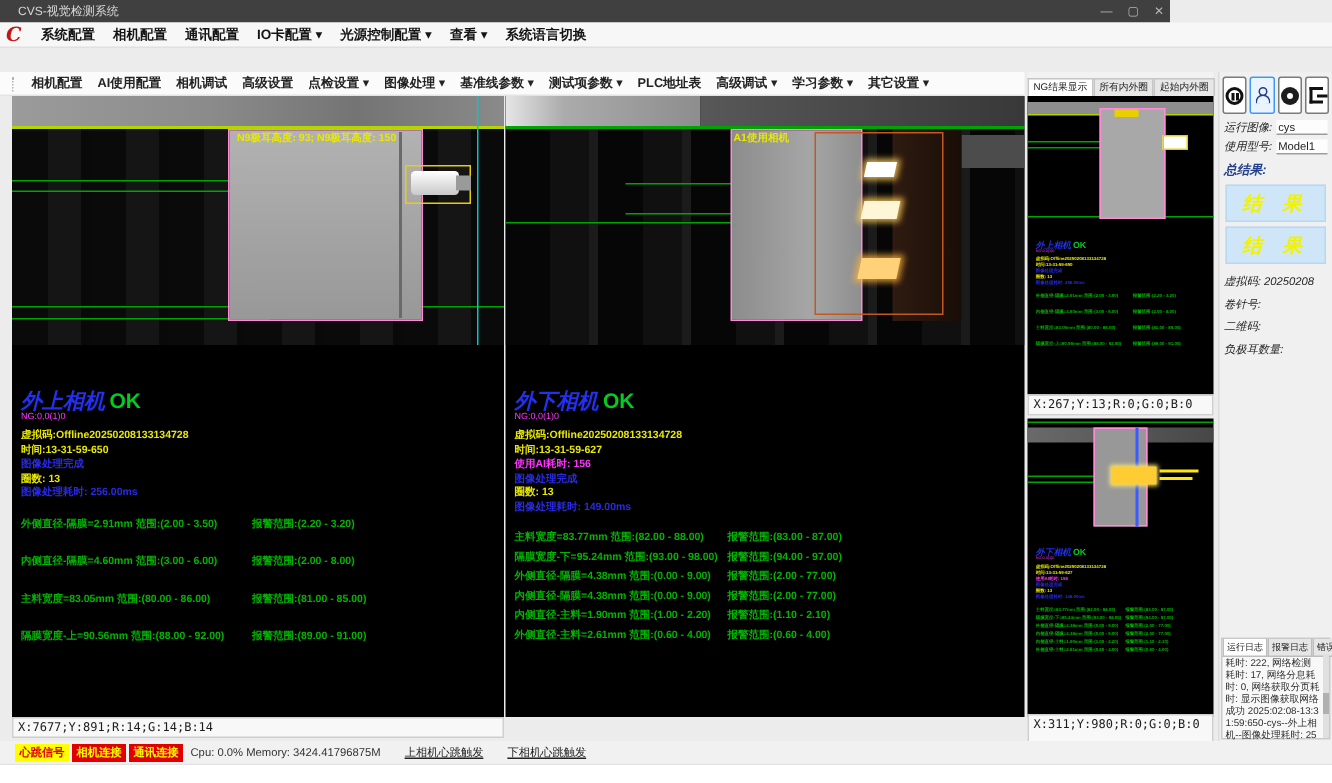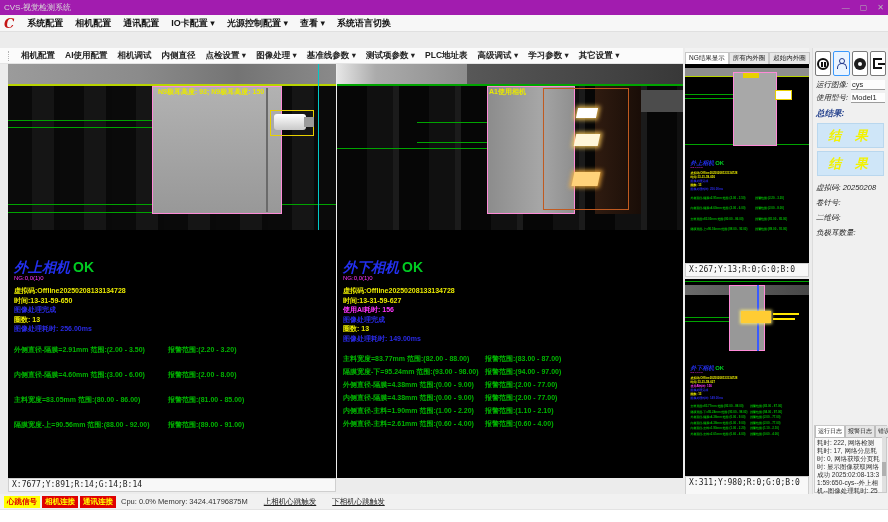--- a/index.html
+++ b/index.html
@@ -1,22 +1,22 @@
 <!DOCTYPE html>
 <html><head>
 <meta charset="utf-8">
 <style>
   *{margin:0;padding:0;box-sizing:border-box}
   html,body{background:#9a9a9a}
   body{font-family:"Liberation Sans","DejaVu Sans",sans-serif}
   #root{position:relative;width:888px;height:522px;background:#ececec;overflow:hidden}
 
   
-  .titlebar{position:absolute;left:0;top:0;width:888px;height:15px;background:#a21caf;color:#d8d8d8;
-    font-size:8px;line-height:15px;padding-left:4px}
+  .titlebar{position:absolute;left:0;top:0;width:780px;height:15px;background:#404040;color:#d8d8d8;
+    font-size:8px;line-height:15px;padding-left:12px}
   .win-controls{position:absolute;right:4px;top:0;height:15px;display:flex;gap:10px;color:#b5b5b5;
     font-size:8px;line-height:15px}
   .menubar{position:absolute;left:0;top:15px;width:888px;height:17px;background:#f7f7f7;
     border-bottom:1px solid #e0e0e0;display:flex;align-items:center;font-size:9px;font-weight:bold;color:#141414}
   .menubar .logo{color:#c41515;font-family:"DejaVu Serif",serif;font-style:italic;font-weight:bold;
     font-size:13px;margin:0 7px 0 4px;line-height:15px}
   .menu-item{padding:12px 6px;cursor:default}
   .tabrow{position:absolute;left:0;top:32px;width:888px;height:16px;background:#f2f2f2;border-bottom:1px solid #dcdcdc}
   .page-tab{display:inline-block;margin-left:3px;margin-top:1px;padding:2px 9px 2px 9px;background:#ffffff;
     border:1px solid #c8c8c8;border-bottom:none;font-size:8.5px;color:#222}
@@ -84,21 +84,21 @@
   .logpanel{position:absolute;left:1px;right:1px;top:377px;height:68px;background:#f8f8f8;border:1px solid #c9c9c9}
   .logtabs{display:flex;font-size:6px;color:#222}
   .logtab{padding:1px 2px;background:#e6e6e6;border:1px solid #bdbdbd;border-top:none;white-space:nowrap}
   .logtab.active{background:#fff}
   .logtext{font-size:6.5px;line-height:8px;color:#2e2e2e;padding:1px 6px 1px 2px;word-break:break-all}
   .logscroll{position:absolute;right:0;top:10px;bottom:0;width:4px;background:#e0e0e0}
   .logscroll .thumb{position:absolute;left:0;top:26px;width:4px;height:14px;background:#b0b0b0}
 
   
   .statusbar{position:absolute;left:0;top:494px;width:888px;height:15px;background:#f1f1f1;
-    display:flex;align-items:center;font-size:7.5px;padding-left:4px}
+    display:flex;align-items:center;font-size:7.5px;padding-left:10px}
   .badge{font-weight:bold;padding:1px 3px;margin-right:2px;white-space:nowrap}
   .badge-y{background:#ffff00;color:#e00000}
   .badge-r{background:#e00000;color:#ffff00}
   .cputext{color:#333;margin-left:3px;white-space:nowrap}
   .hlink{color:#222;text-decoration:underline;margin-left:16px;white-space:nowrap;cursor:pointer}
   .bottomwhite{position:absolute;left:0;top:509px;width:888px;height:13px;background:#fff;border-top:1px solid #e3e3e3}
 </style>
 </head>
 <body>
 
@@ -122,21 +122,21 @@
     <span class="menu-item">光源控制配置 ▾</span>
     <span class="menu-item">查看 ▾</span>
     <span class="menu-item">系统语言切换</span>
   </div>
 
 
   <div class="toolbar">
     <span class="tool-item">相机配置</span>
     <span class="tool-item">AI使用配置</span>
     <span class="tool-item">相机调试</span>
-    <span class="tool-item">内侧直径</span>
+    <span class="tool-item">高级设置</span>
     <span class="tool-item">点检设置 ▾</span>
     <span class="tool-item">图像处理 ▾</span>
     <span class="tool-item">基准线参数 ▾</span>
     <span class="tool-item">测试项参数 ▾</span>
     <span class="tool-item">PLC地址表</span>
     <span class="tool-item">高级调试 ▾</span>
     <span class="tool-item">学习参数 ▾</span>
     <span class="tool-item">其它设置 ▾</span>
   </div>
 

